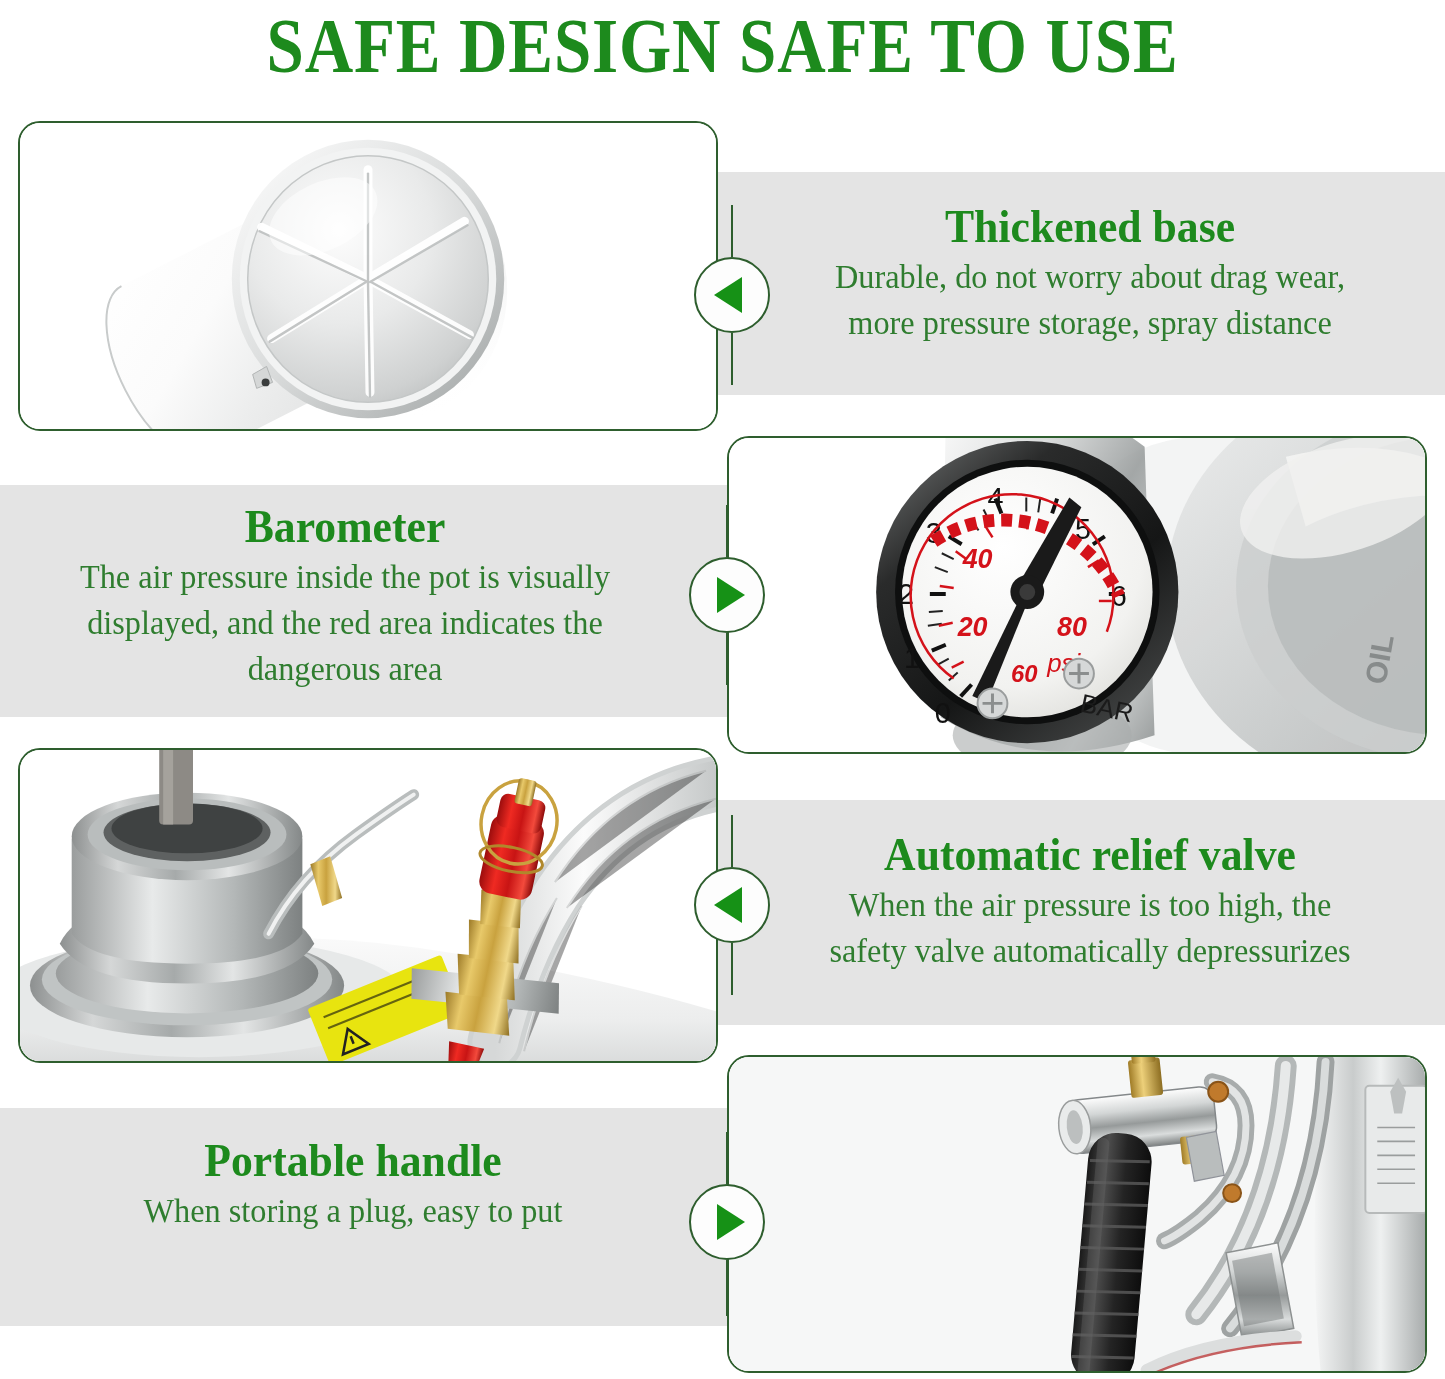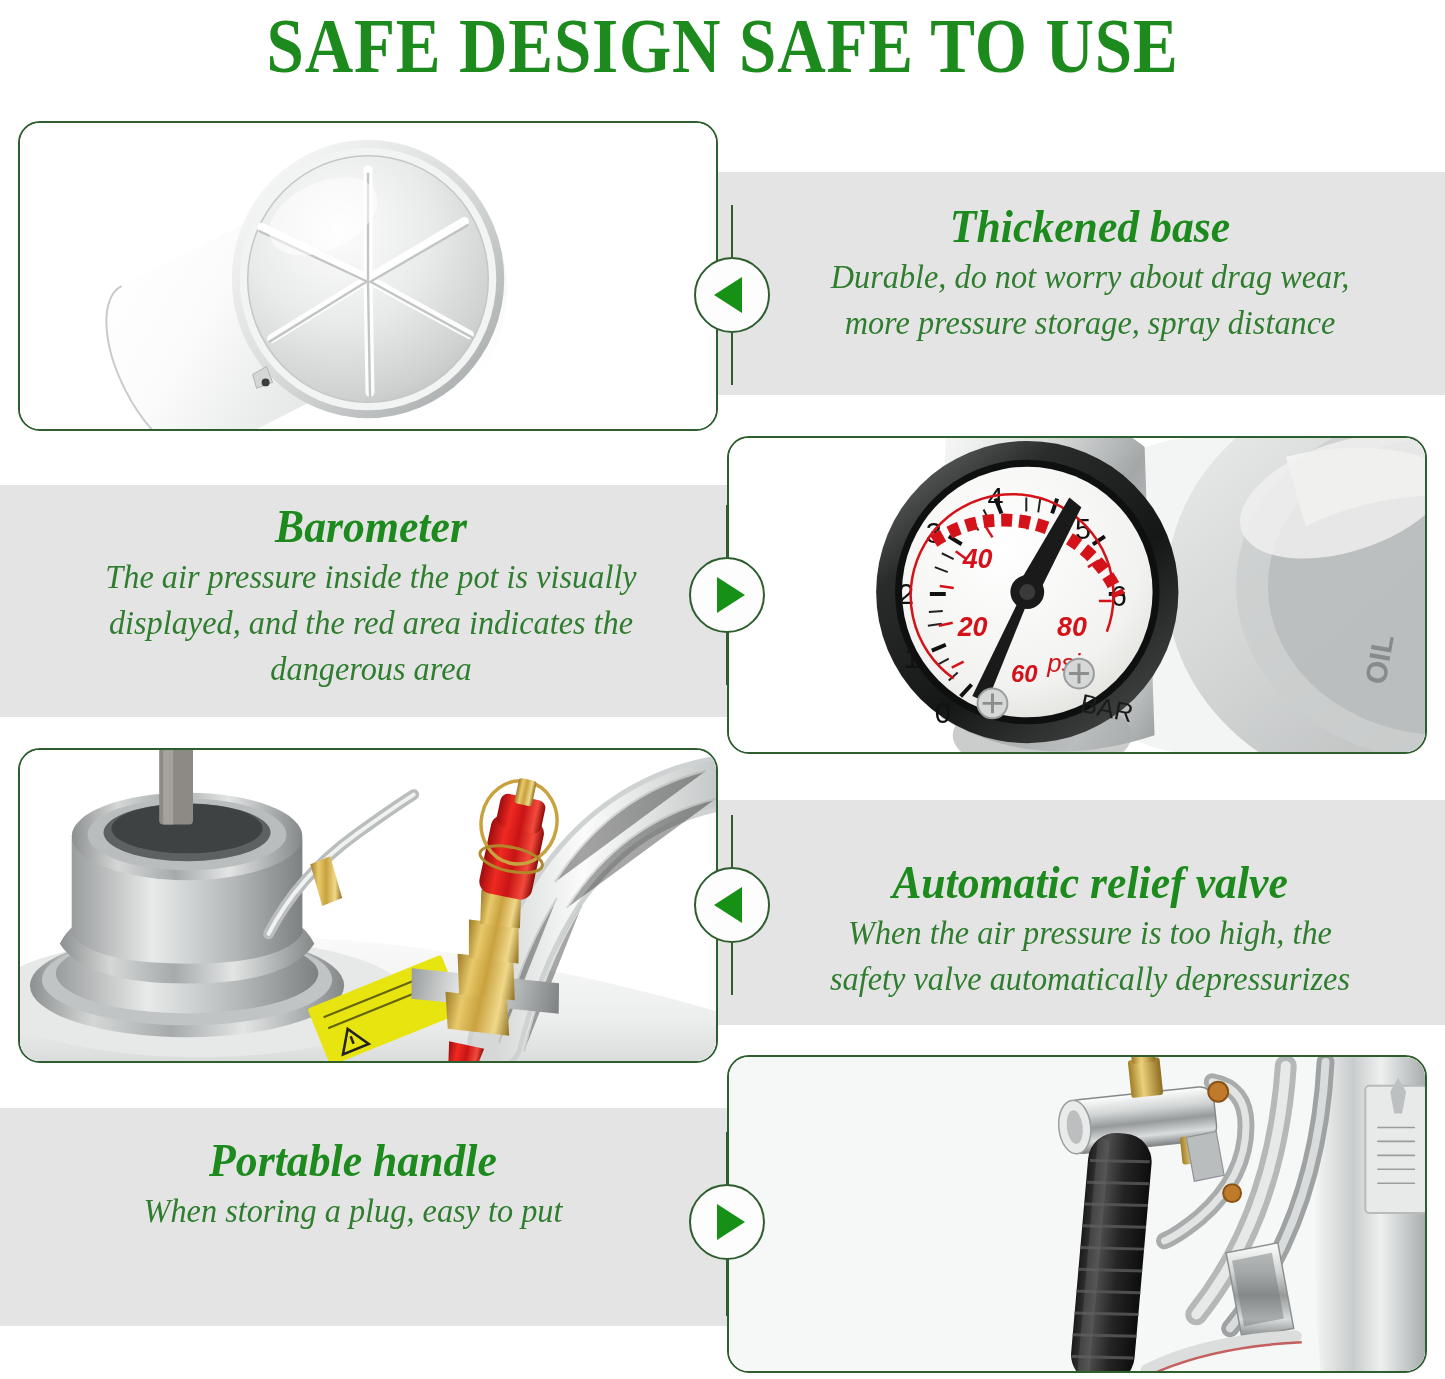--- a/index.html
+++ b/index.html
@@ -25,21 +25,21 @@
     position:absolute;
     border:2px solid #2e5e2e;
     border-radius:22px;
     background:#ffffff;
     overflow:hidden;
     box-sizing:border-box;
   }
   .panel svg{display:block;width:100%;height:100%;}
 
   
-  .txt{position:absolute;font-style:italic;}
+  .txt{position:absolute;}
   .head{
     color:#1d8a1d; font-weight:bold;
     font-family:"Liberation Serif",serif;
     font-size:47px; line-height:56px;
     transform:scaleX(0.93); white-space:nowrap;
   }
   .head.c{transform-origin:center center;}
   .body{
     color:#2f7d2f;
     font-family:"Liberation Serif",serif;
@@ -277,21 +277,21 @@
   </svg>
 </div>
 
 <div class="marker" style="left:689px;top:557px;">
   <div class="stem" style="left:37px;top:-52px;height:52px;"></div>
   <div class="stem" style="left:37px;top:76px;height:52px;"></div>
   <div class="ring"></div>
   <div class="tri right"></div>
 </div>
 
-<div class="txt" style="left:26px;top:498px;width:690px;">
+<div class="txt" style="left:0;top:498px;width:690px;">
   <div class="head c" style="text-align:center;">Barometer</div>
   <div class="body c">The air pressure inside the pot is visually</div>
   <div class="body c">displayed, and the red area indicates the</div>
   <div class="body c">dangerous area</div>
 </div>
 
 <div class="band" style="left:718px;top:800px;width:727px;height:225px;"></div>
 
 <div class="panel" style="left:18px;top:748px;width:700px;height:315px;">
   <svg viewBox="0 0 700 315" preserveAspectRatio="xMidYMid slice">
@@ -401,21 +401,21 @@
   </svg>
 </div>
 
 <div class="marker" style="left:694px;top:867px;">
   <div class="stem" style="left:37px;top:-52px;height:52px;"></div>
   <div class="stem" style="left:37px;top:76px;height:52px;"></div>
   <div class="ring"></div>
   <div class="tri left"></div>
 </div>
 
-<div class="txt" style="left:745px;top:854px;width:690px;">
+<div class="txt" style="left:745px;top:826px;width:690px;">
   <div class="head c" style="text-align:center;">Automatic relief valve</div>
   <div class="body c">When the air pressure is too high, the</div>
   <div class="body c">safety valve automatically depressurizes</div>
 </div>
 
 <div class="band" style="left:0px;top:1108px;width:727px;height:218px;"></div>
 
 <div class="panel" style="left:727px;top:1055px;width:700px;height:318px;">
   <svg viewBox="0 0 700 318" preserveAspectRatio="xMidYMid slice">
     <defs>

